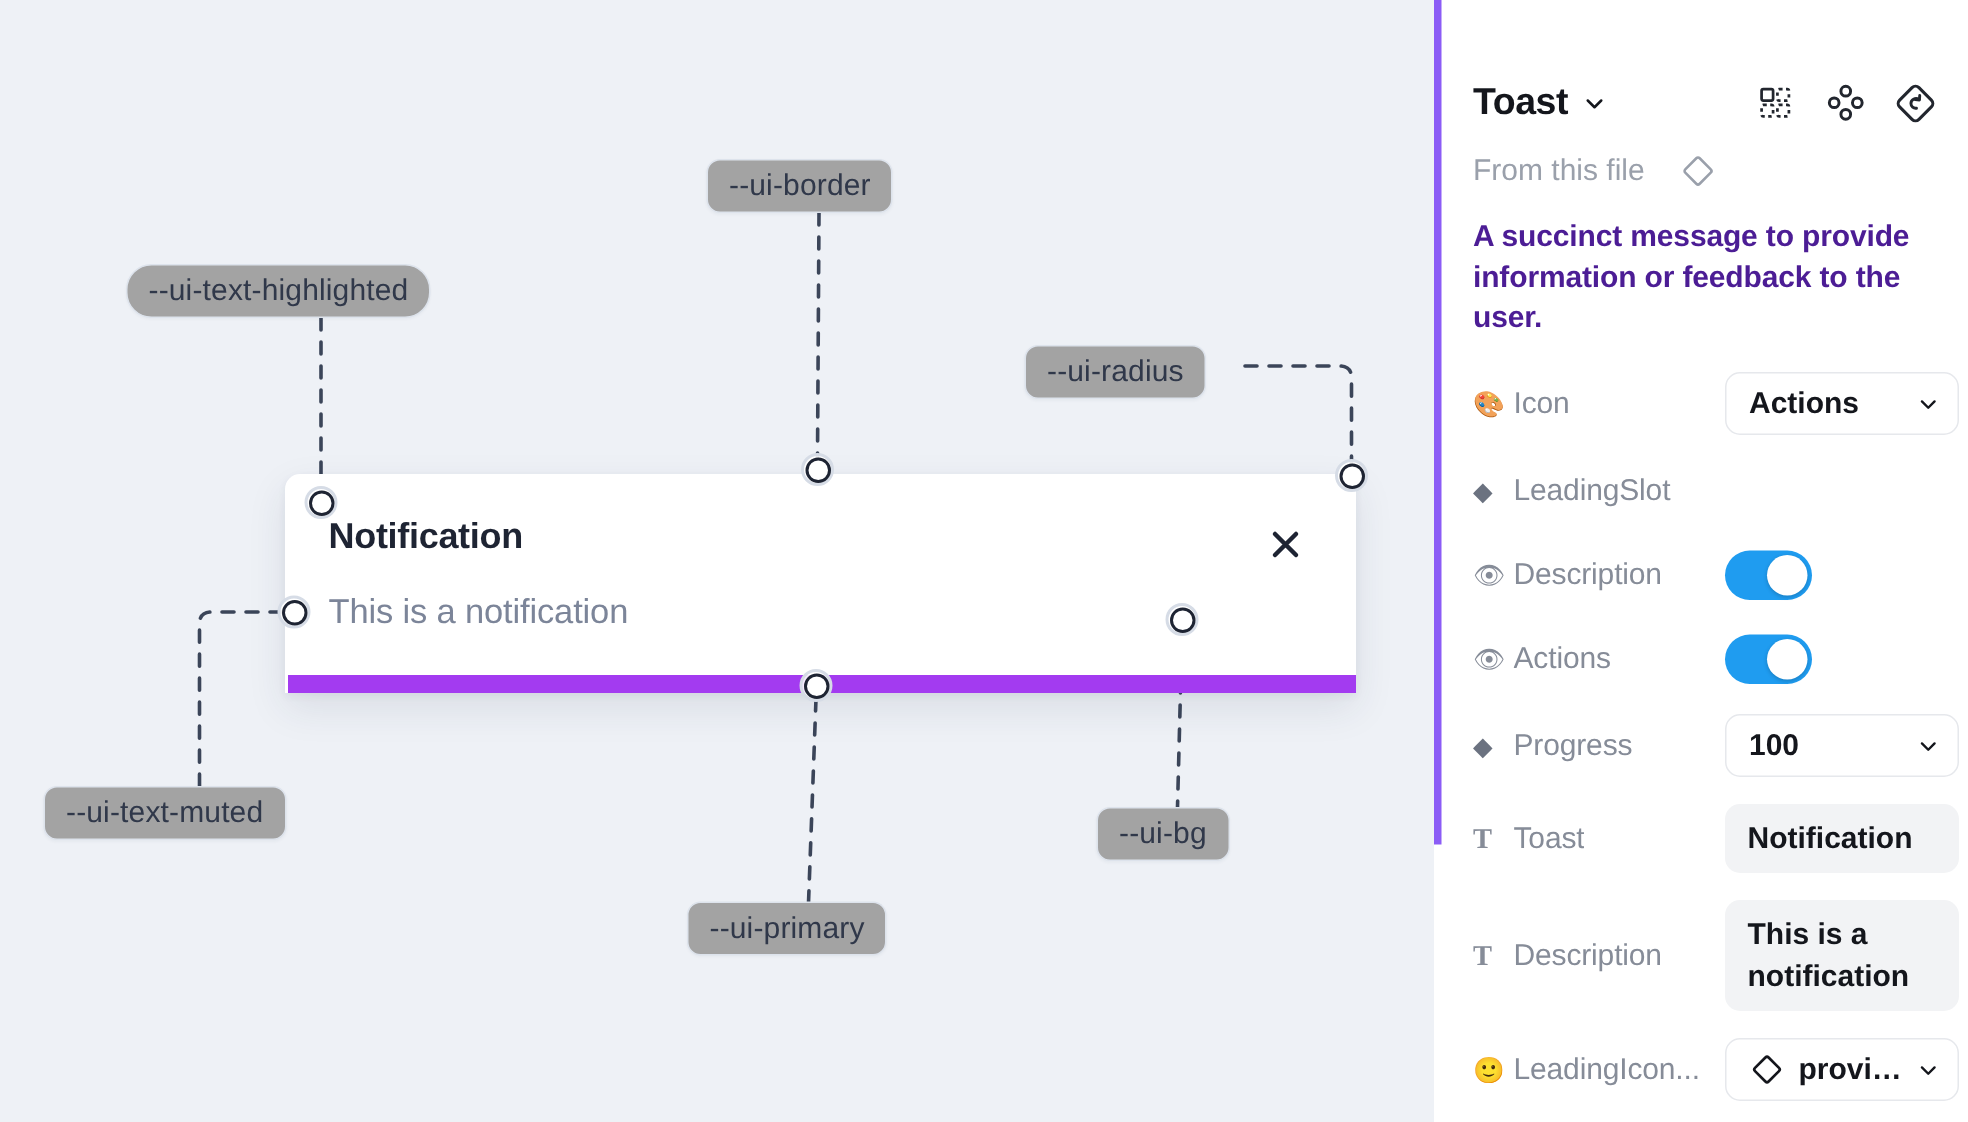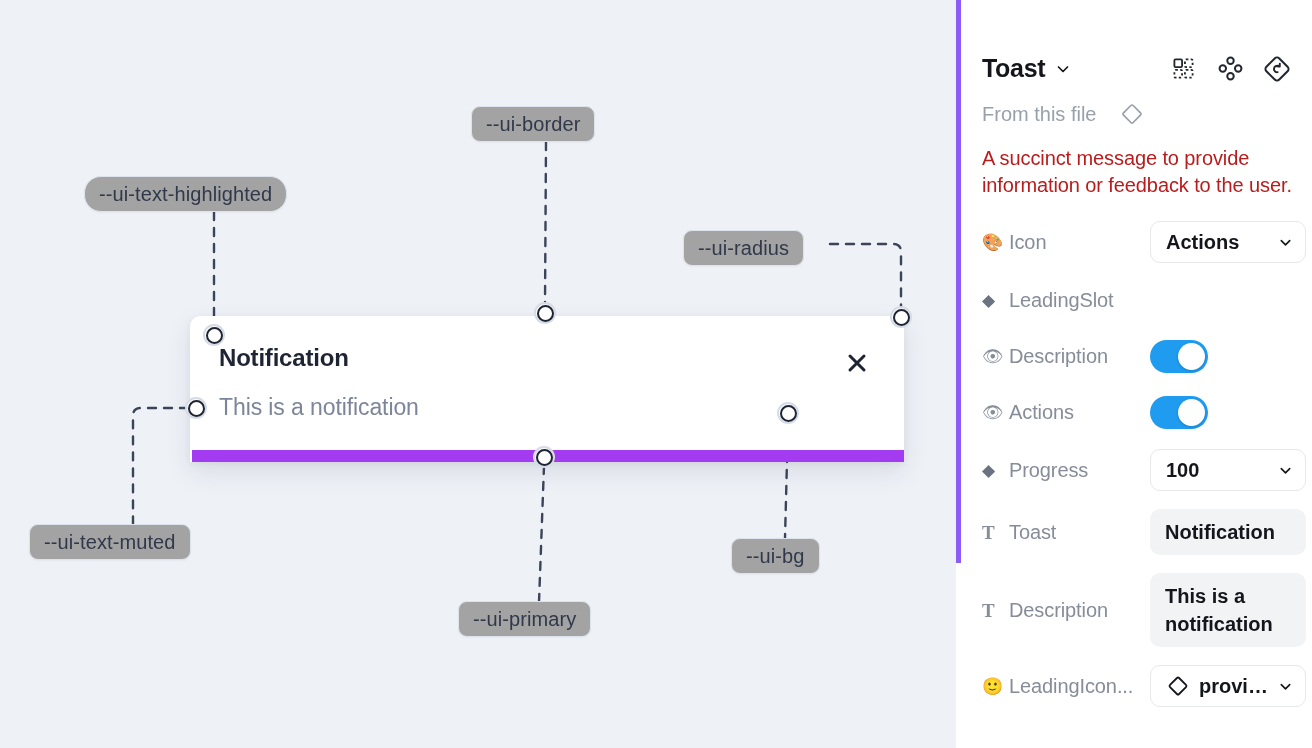--- a/index.html
+++ b/index.html
@@ -103,21 +103,21 @@
 
   .from-file-row {
     display: flex; align-items: flex-end; gap: 24px;
     padding: 19px 21px 0 21px;
   }
   .from-file-label { font-size: 20px; color: #9aa0ab; font-weight: 400; }
   .from-file-icon { display: flex; color: #9aa0ab; }
 
   .panel-desc {
     padding: 19px 14px 0 21px;
-    font-size: 20px; line-height: 27px; color: #b91c1c; font-weight: 400;
+    font-size: 20px; line-height: 27px; color: #4c1d95; font-weight: 700;
     letter-spacing: -.1px;
   }
 
   .props { padding: 22px 19px 0 21px; }
   .prop-row {
     display: flex; align-items: center;
     min-height: 38px;
     margin-bottom: 18px;
   }
   .prop-label {

